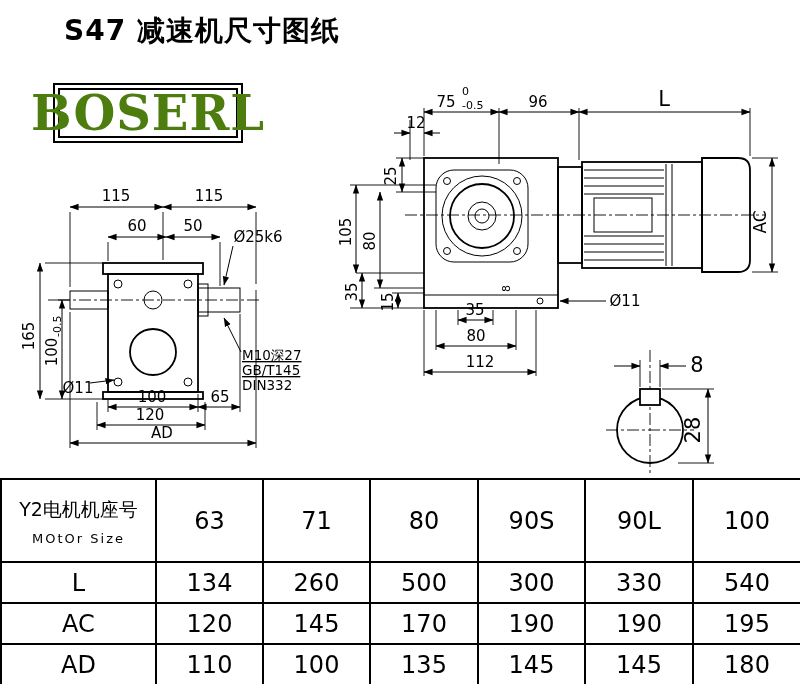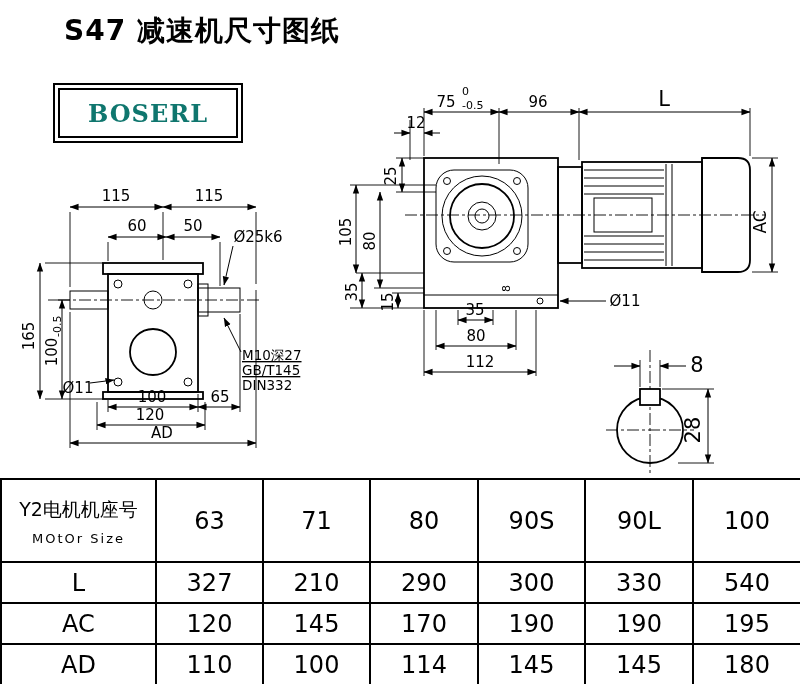--- a/index.html
+++ b/index.html
@@ -1,21 +1,21 @@
 <!DOCTYPE html>
 <html><head>
 <meta charset="utf-8">
 <style>
   html,body{margin:0;padding:0;background:#fff;}
   .page{position:relative;width:800px;height:684px;background:#fff;overflow:hidden;
         font-family:"DejaVu Sans",sans-serif;color:#000;}
   .title{position:absolute;left:64px;top:12px;font-size:28px;font-weight:bold;letter-spacing:1px;}
   .logo{position:absolute;left:58px;top:88px;width:176px;height:46px;border:2px solid #000;
         box-shadow:0 0 0 3px #fff,0 0 0 5px #000;display:flex;align-items:center;justify-content:center;}
-  .logo span{font-family:"DejaVu Serif",serif;font-weight:bold;font-size:24px;color:#0f766e;letter-spacing:1px;}
+  .logo span{font-family:"DejaVu Serif",serif;font-weight:bold;font-size:48px;color:#4d7c0f;letter-spacing:1px;}
   svg text{font-family:"DejaVu Sans",sans-serif;fill:#000;}
   .dimtxt{font-size:15px;text-anchor:middle;}
   .smalltxt{font-size:11px;text-anchor:start;}
   .bigtxt{font-size:21px;text-anchor:middle;}
   .notetxt{font-size:13.5px;text-anchor:start;text-decoration:underline;}
   .notetxt2{font-size:13.5px;text-anchor:start;}
   .obj{fill:none;stroke:#000;stroke-width:1.8;}
   .thin{fill:none;stroke:#000;stroke-width:1;}
   .dim{stroke:#000;stroke-width:1;marker-start:url(#arrow);marker-end:url(#arrow);}
   .lead{stroke:#000;stroke-width:1;marker-end:url(#arrow);fill:none;}
@@ -249,41 +249,41 @@
         </td>
         <td>63</td>
         <td>71</td>
         <td>80</td>
         <td>90S</td>
         <td>90L</td>
         <td>100</td>
       </tr>
       <tr>
         <td>L</td>
-        <td>327</td>
-        <td>210</td>
-        <td>290</td>
+        <td>134</td>
+        <td>260</td>
+        <td>500</td>
         <td>300</td>
         <td>330</td>
         <td>540</td>
       </tr>
       <tr>
         <td>AC</td>
         <td>120</td>
         <td>145</td>
         <td>170</td>
         <td>190</td>
         <td>190</td>
         <td>195</td>
       </tr>
       <tr>
         <td>AD</td>
         <td>110</td>
         <td>100</td>
-        <td>114</td>
+        <td>135</td>
         <td>145</td>
         <td>145</td>
         <td>180</td>
       </tr>
     </tbody>
   </table>
 
 </div>
 
 </body></html>

